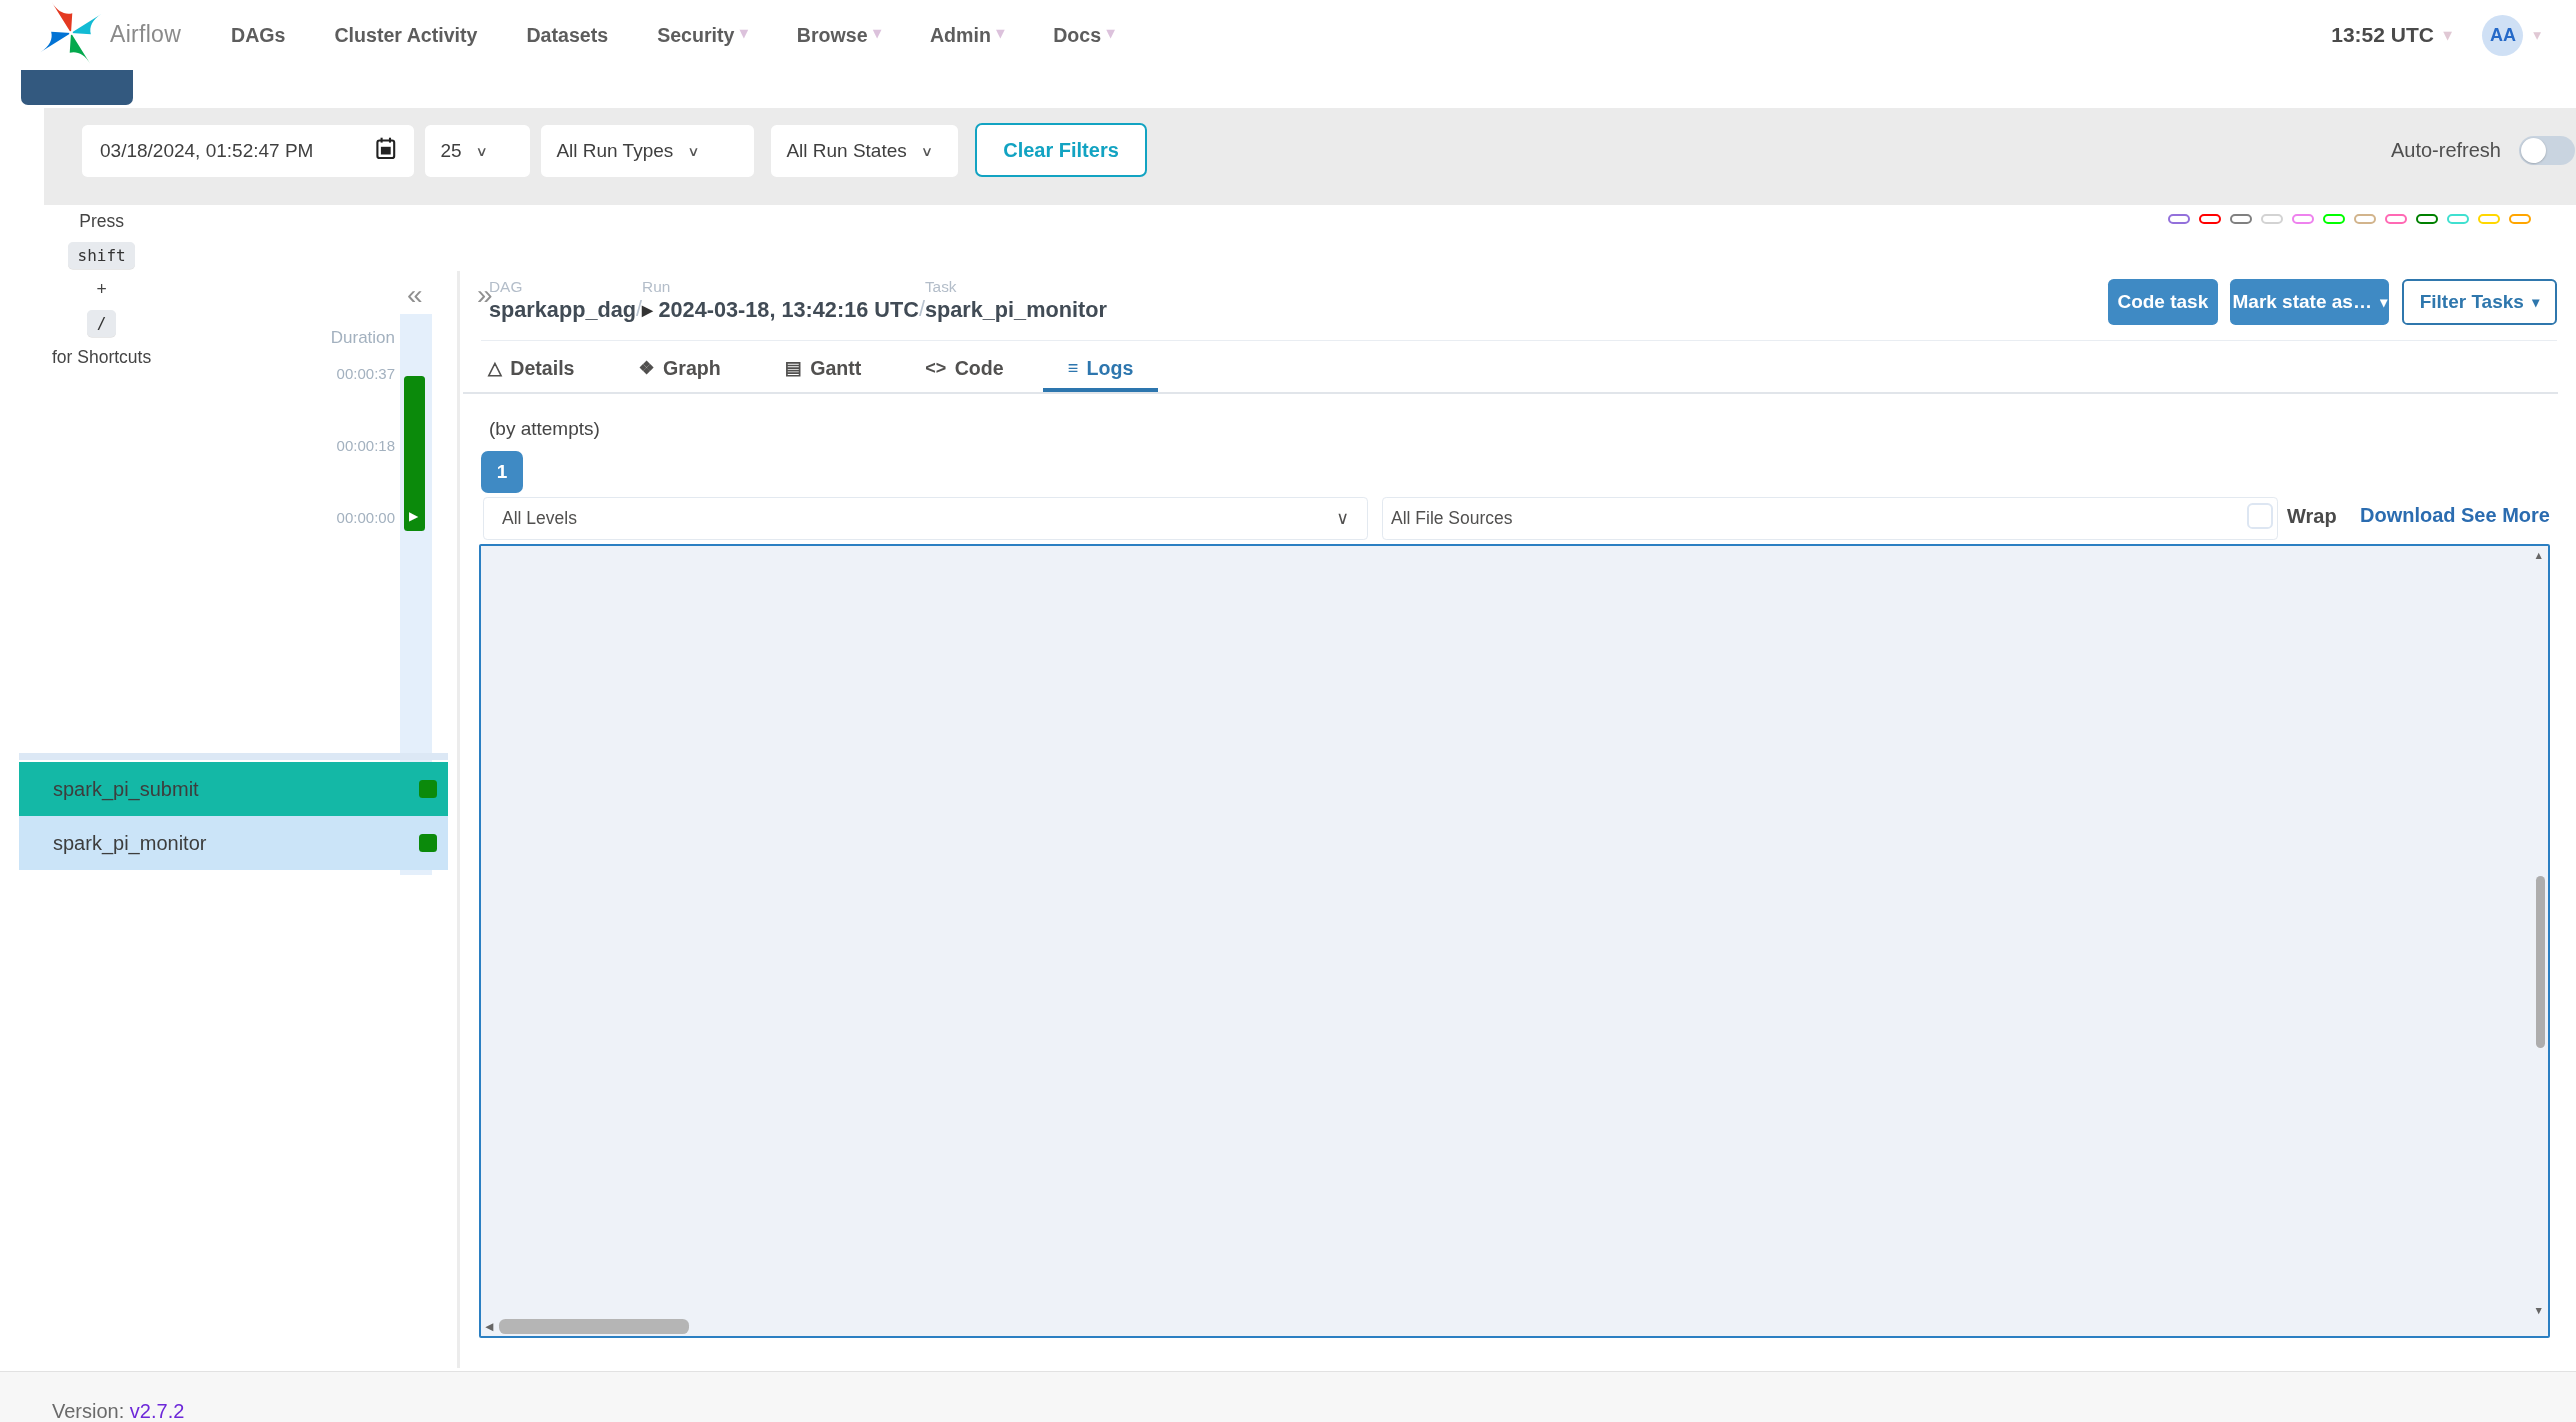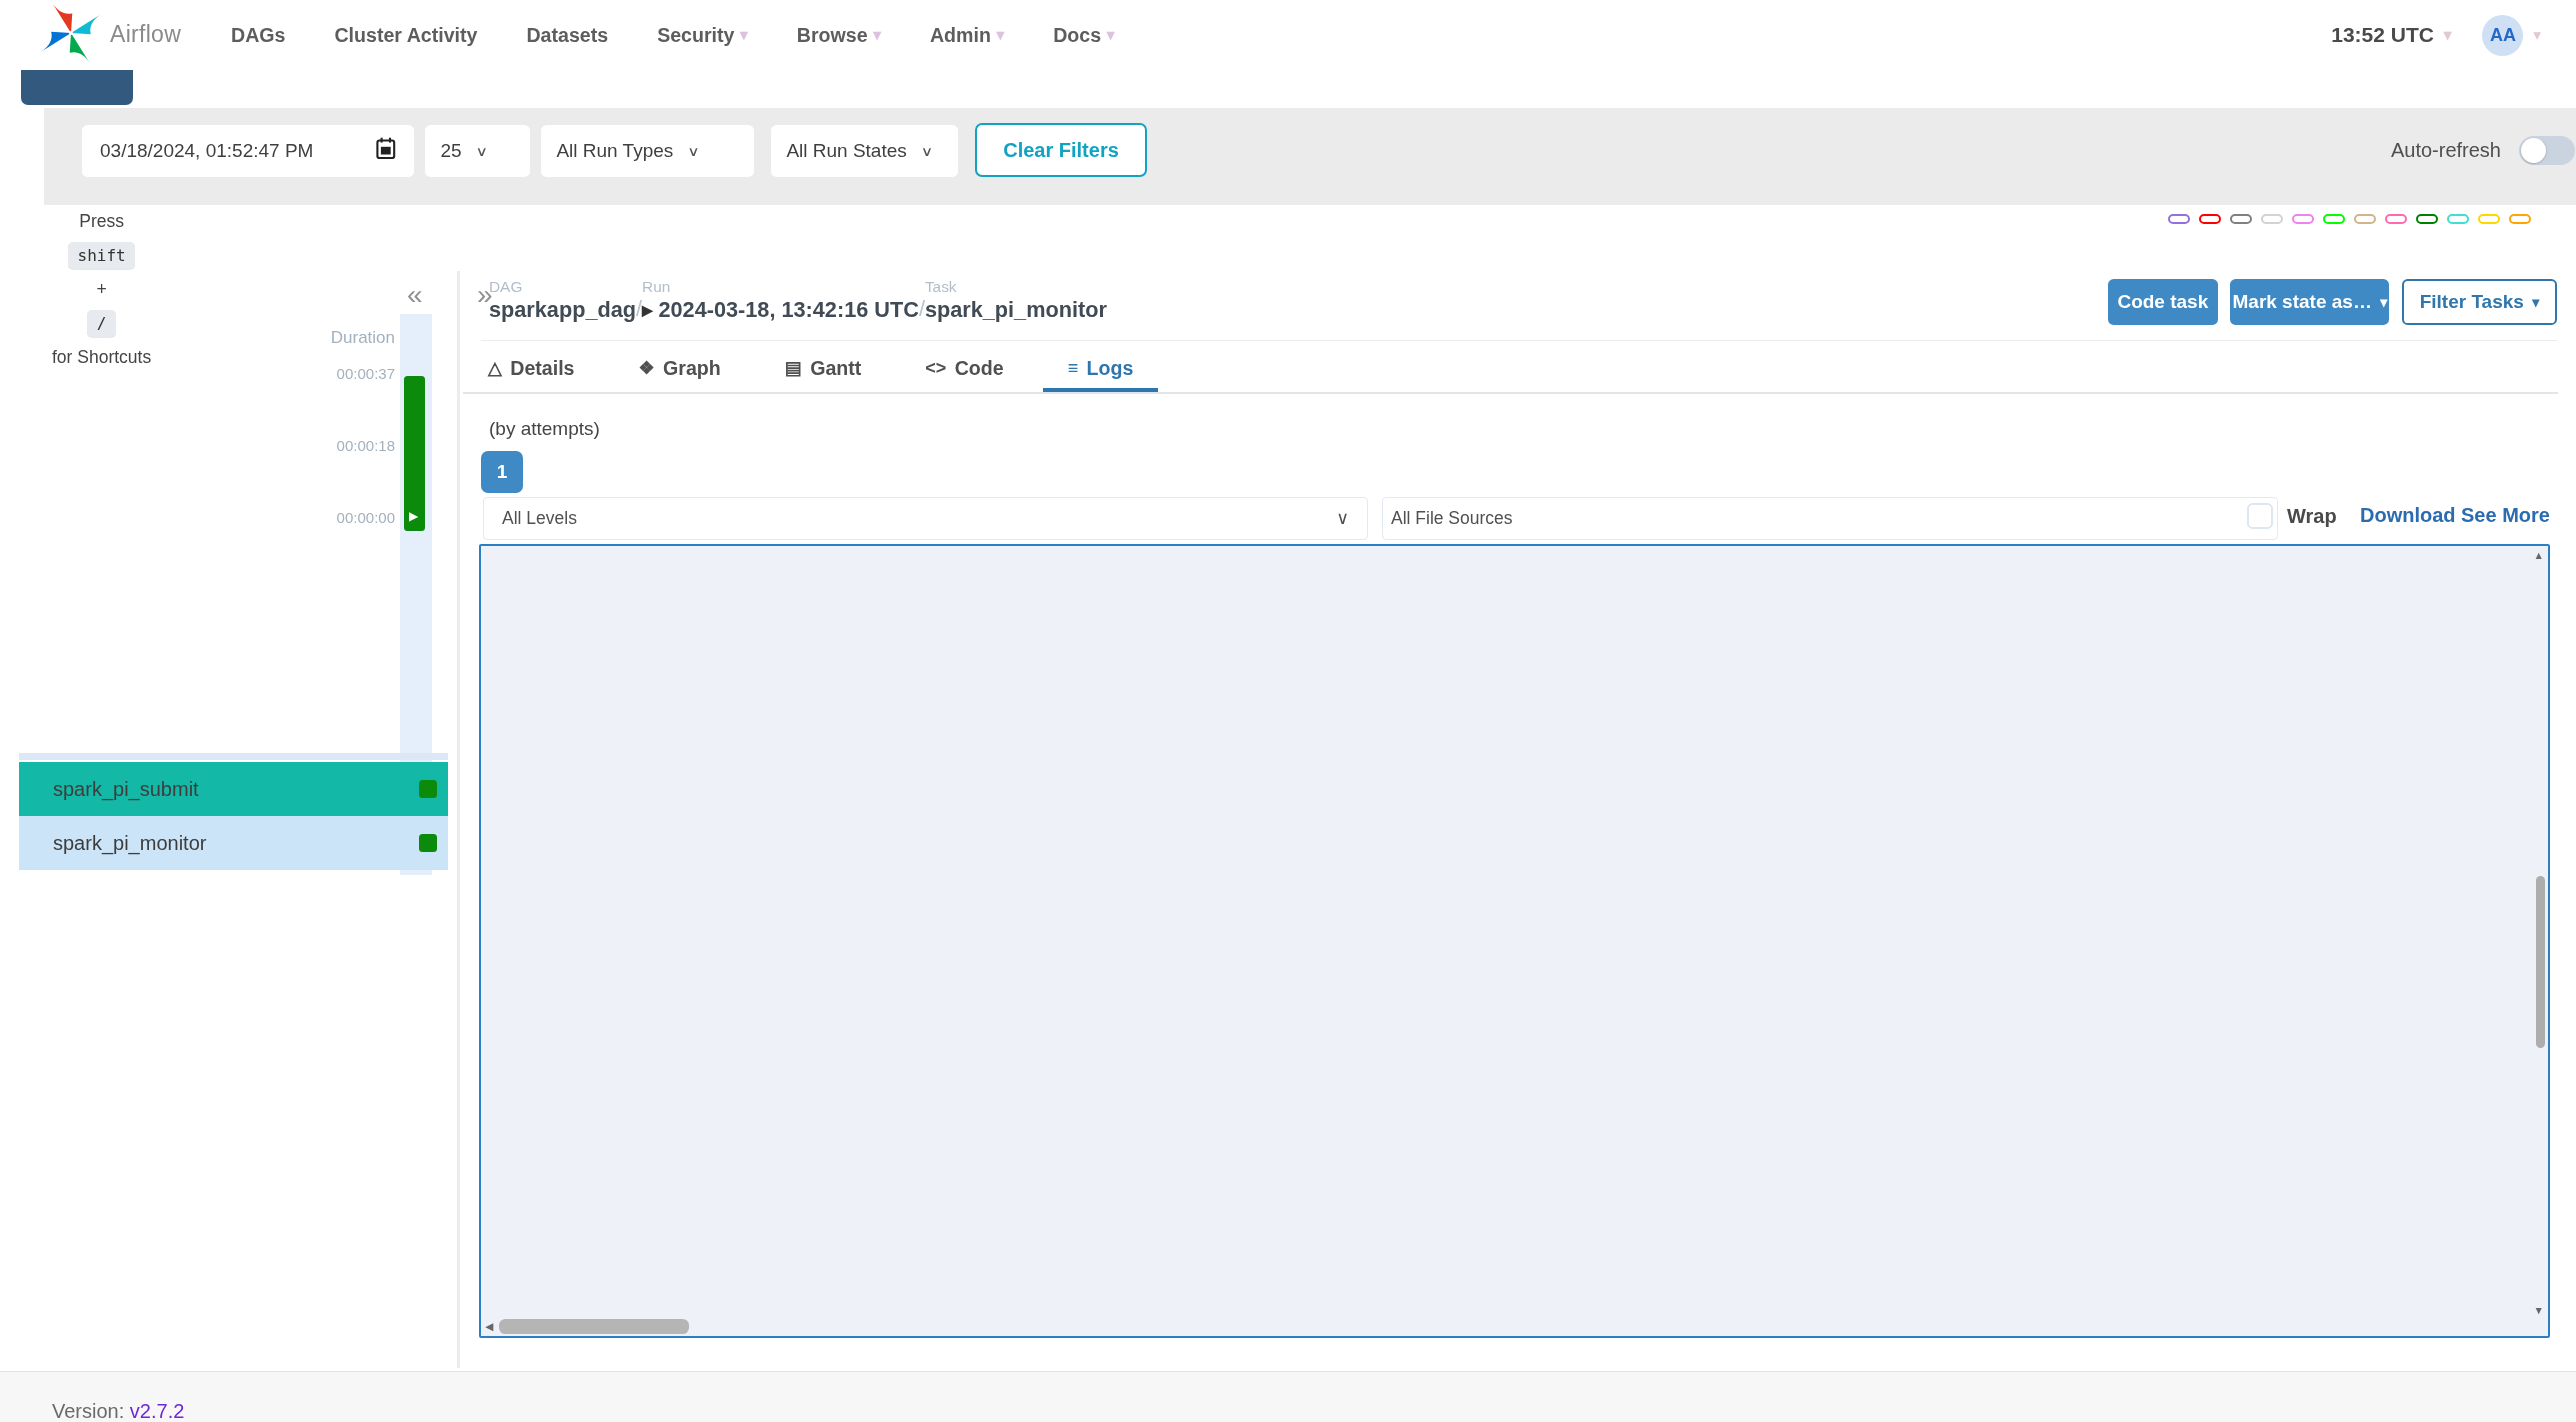--- a/index.html
+++ b/index.html
@@ -4,21 +4,21 @@
 <style>
   * { margin:0; padding:0; box-sizing:border-box; }
   html,body { width:2576px; height:1422px; background:#ffffff; overflow:hidden;
               font-family:"Liberation Sans", sans-serif; position:relative; }
 
   
   .navbar { position:absolute; left:0; top:0; width:2576px; height:70px; background:#fff; }
   .brand { position:absolute; left:39px; top:1.4px; display:flex; align-items:center; gap:7px; }
   .brand-name { font-size:23px; color:#8a8a8a; letter-spacing:0.3px; }
   .nav-items { position:absolute; left:231px; top:0; height:70px; display:flex; align-items:center; gap:49px; }
-  .nav-item { font-size:19.6px; font-weight:700; color:#5d5d5d; cursor:pointer; display:flex; align-items:center; }
+  .nav-item { font-size:19.6px; font-weight:700; color:#5d5d5d; cursor:pointer; display:flex; align-items:flex-start; }
   .nav-item .caret { display:none; }
   .nav-item.has-caret .caret { display:inline-block; color:#dcc2dc; font-size:15.4px; margin-left:5.6px; }
   .nav-right { position:absolute; right:35px; top:0; height:70px; display:flex; align-items:center; gap:31px; }
   .clock { font-size:21px; font-weight:700; color:#4a4a4a; display:flex; align-items:center; }
   .clock .caret, .avatar-caret { color:#e0c8d4; font-size:15.4px; margin-left:9.8px; }
   .avatar { width:41px; height:41px; border-radius:50%; background:#cfe0f5; color:#2569c8;
             font-weight:700; font-size:18px; display:flex; align-items:center; justify-content:center; }
   .avatar-wrap { display:flex; align-items:center; }
 
   

